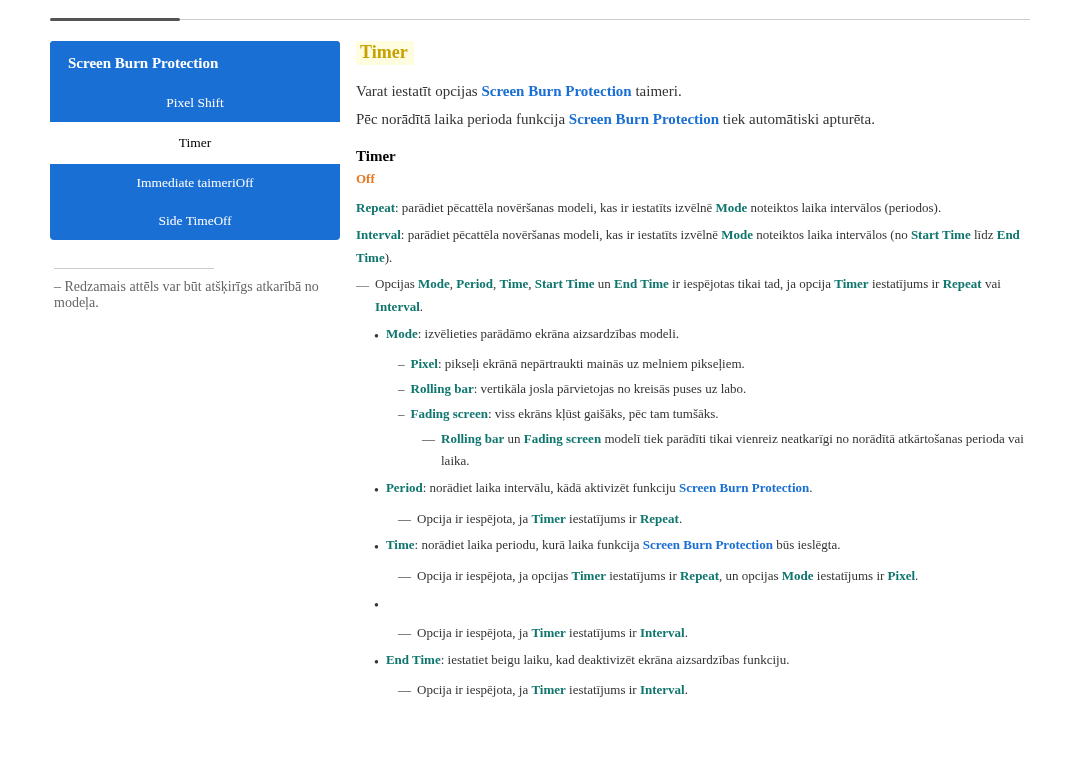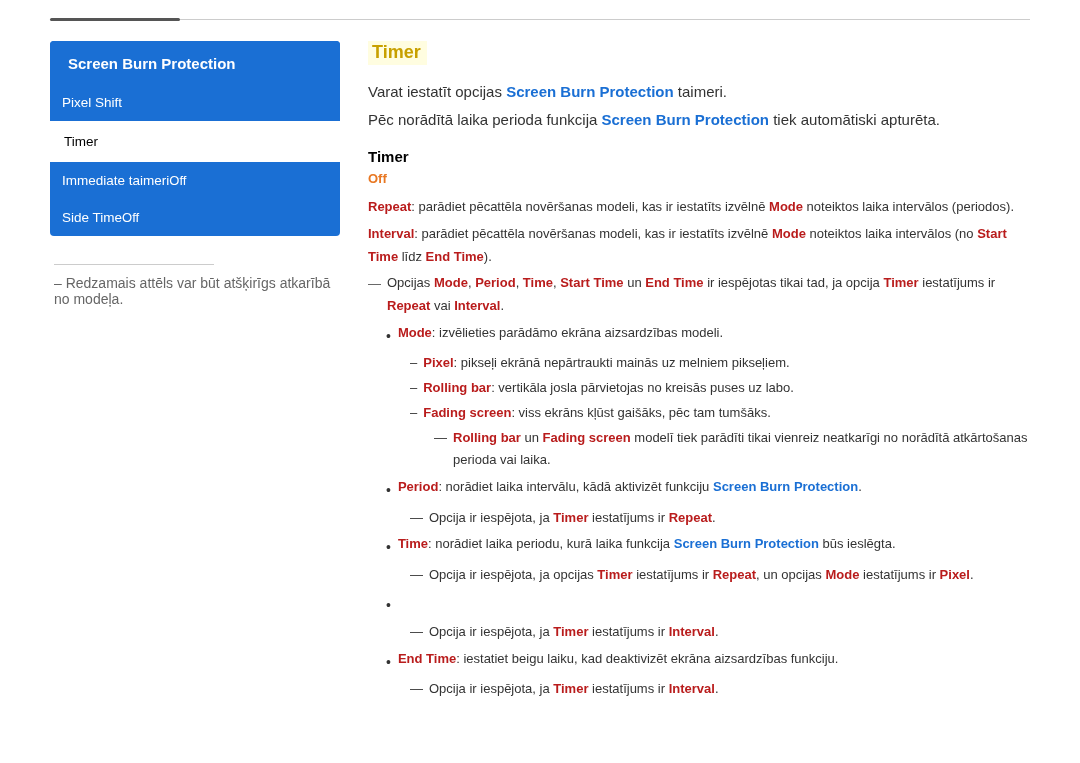--- a/index.html
+++ b/index.html
@@ -27,21 +27,22 @@
     }
     .top-bar-line-light {
       height: 1px;
       flex: 1;
       background: #ccc;
     }
 
     .main-content {
       display: flex;
       padding: 10px 50px 20px 50px;
-      gap: 28px;
+      gap: 16px;
+      font-family: Liberation Serif, serif;
     }
 
     
     .sidebar {
       width: 290px;
       flex-shrink: 0;
     }
     .sidebar-panel {
       background: #1a6fd4;
       border-radius: 4px;
@@ -53,21 +54,21 @@
       font-weight: 600;
       padding: 14px 18px 12px 18px;
       background: #1a6fd4;
     }
     .sidebar-item {
       padding: 11px 12px;
       color: #fff;
       font-size: 13.5px;
       cursor: pointer;
       display: flex;
-      justify-content: flex-start;
+      justify-content: center;
       align-items: center;
     }
     .sidebar-item.active {
       background: #fff;
       color: #000;
       border: 2px solid #fff;
     }
     .sidebar-item .item-value {
       color: #fff;
       font-size: 13px;
@@ -109,21 +110,21 @@
       font-size: 15px;
       color: #333;
       line-height: 1.7;
       margin-bottom: 2px;
     }
     .highlight-blue {
       color: #1a6fd4;
       font-weight: 600;
     }
     .highlight-orange {
-      color: #b91c1c;
+      color: #0f766e;
       font-weight: 600;
     }
 
     .section-heading {
       font-size: 15px;
       font-weight: 700;
       color: #000;
       margin-bottom: 6px;
       margin-top: 8px;
     }

